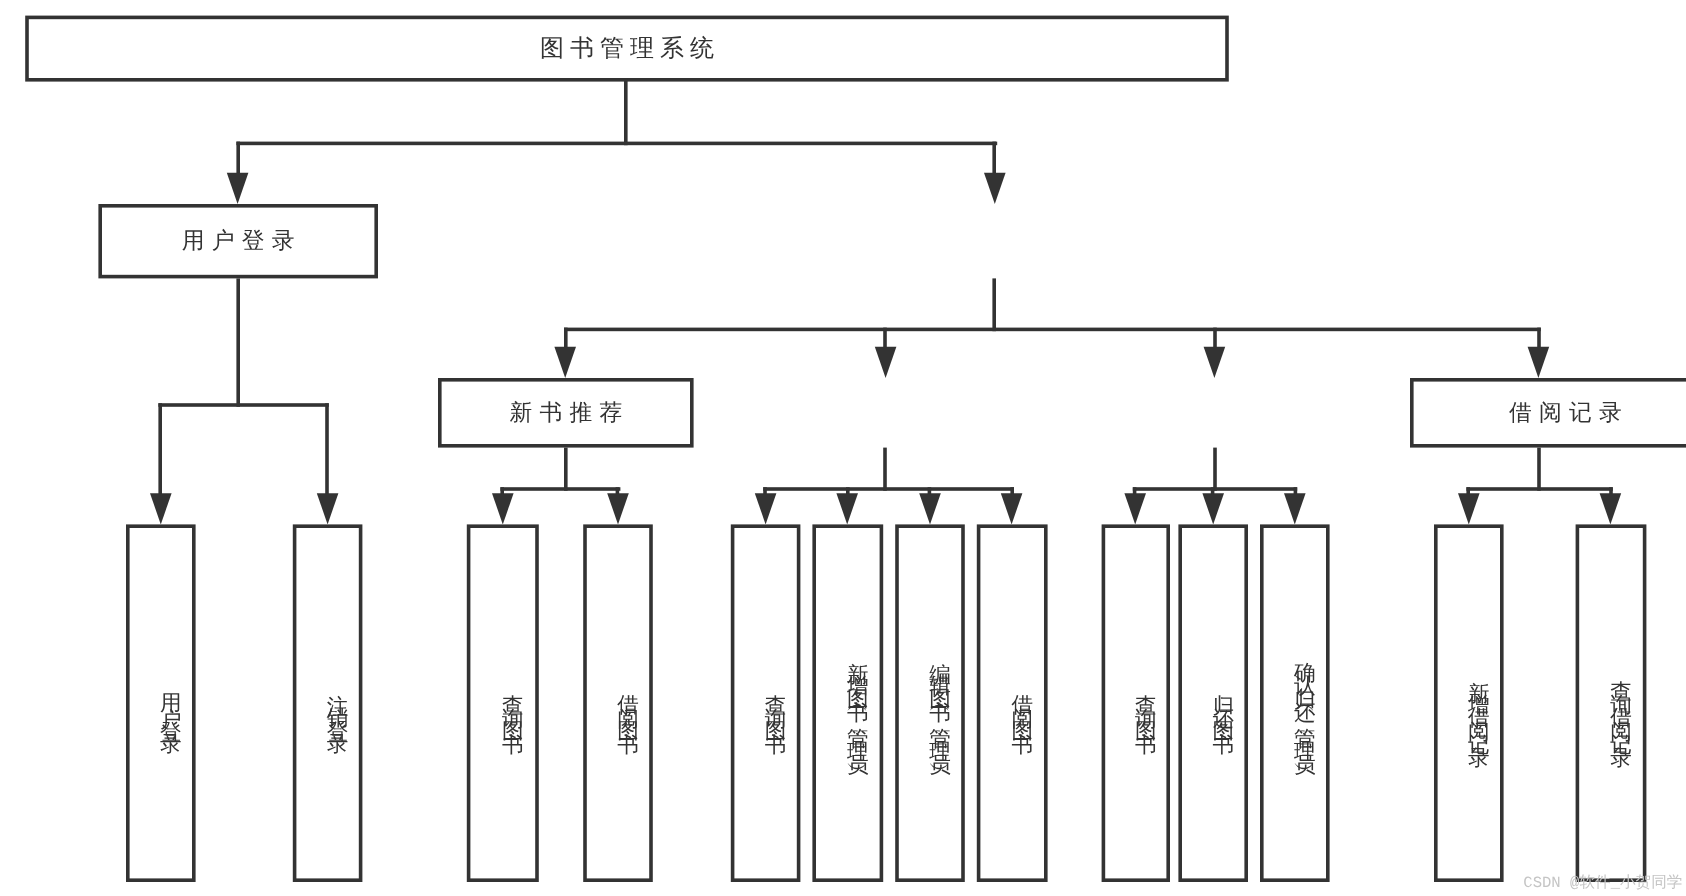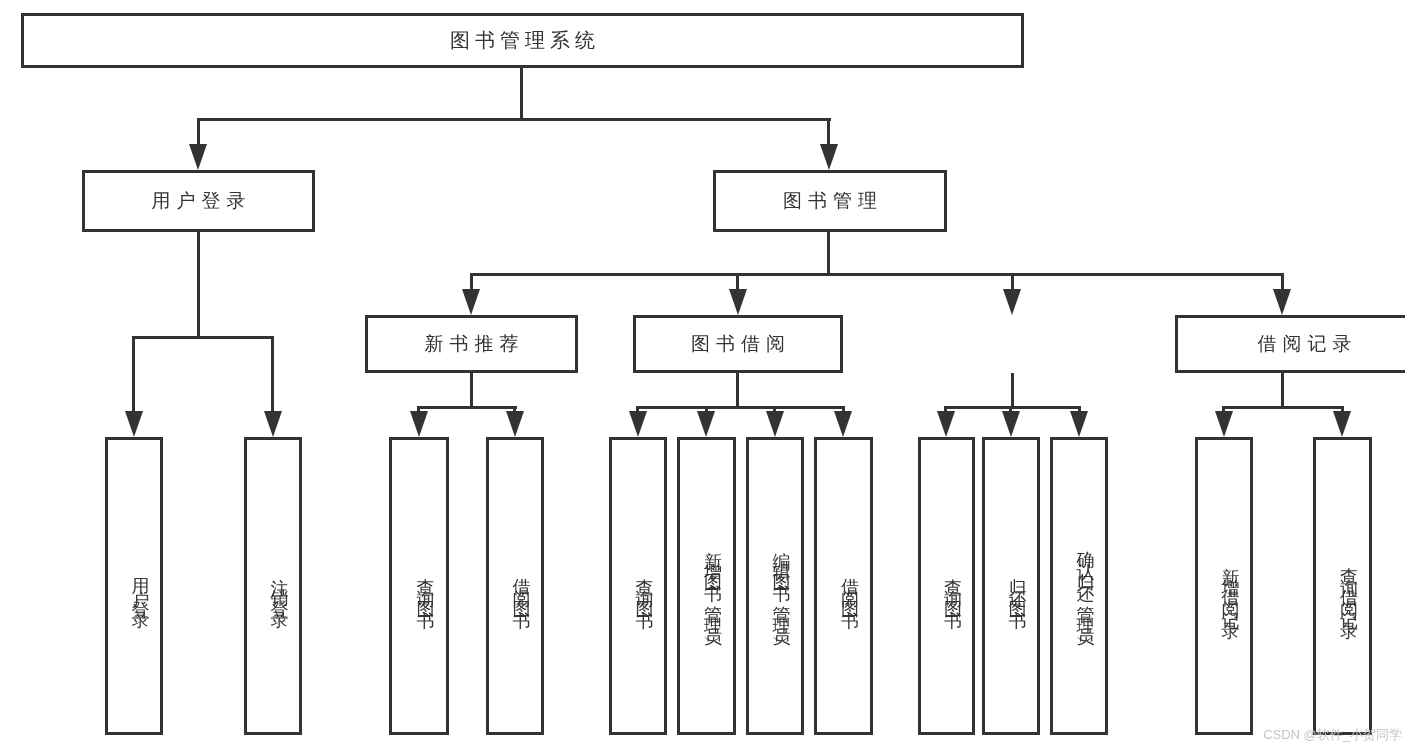--- a/index.html
+++ b/index.html
@@ -4,21 +4,21 @@
 <style>
   :root{
     --line:#333333;
     --text:#333333;
     --wm:#c5c5c5;
     --bg:#ffffff;
   }
   html,body{margin:0;padding:0;background:var(--bg);}
   .canvas{
     position:relative;width:1405px;height:747px;background:var(--bg);
-    font-family:Liberation Sans, sans-serif;color:var(--text);
+    font-family:Liberation Mono, monospace;color:var(--text);
     overflow:hidden;
   }
   .box{
     position:absolute;background:#fff;border:3px solid var(--line);box-sizing:border-box;
     display:flex;align-items:center;justify-content:center;
   }
   .box span{letter-spacing:6px;margin-right:-6px;white-space:nowrap;}
   .root-box span{font-size:20px;letter-spacing:5px;margin-right:-5px;}
   .lvl-box span{font-size:19px;}
   .leaf{
@@ -54,23 +54,20 @@
   <div class="vl" style="left:520px;top:65px;height:56px;"></div>
   <div class="hl" style="left:197px;top:118px;width:634px;"></div>
   <div class="vl" style="left:197px;top:118px;height:28px;"></div>
   <div class="vl" style="left:827px;top:118px;height:28px;"></div>
   <div class="arrow" style="left:189px;top:144px;"></div>
   <div class="arrow" style="left:820px;top:144px;"></div>
 
   <div class="box lvl-box" style="left:82px;top:170px;width:233px;height:62px;">
     <span>用户登录</span>
   </div>
-  <div class="box lvl-box" style="left:713px;top:170px;width:234px;height:62px;">
-    <span>图书管理</span>
-  </div>
 
   <div class="vl" style="left:197px;top:232px;height:107px;"></div>
   <div class="hl" style="left:132px;top:336px;width:142px;"></div>
   <div class="vl" style="left:132px;top:336px;height:77px;"></div>
   <div class="vl" style="left:271px;top:336px;height:77px;"></div>
   <div class="arrow" style="left:125px;top:411px;"></div>
   <div class="arrow" style="left:264px;top:411px;"></div>
 
   <div class="vl" style="left:827px;top:232px;height:44px;"></div>
   <div class="hl" style="left:470px;top:273px;width:814px;"></div>
@@ -78,23 +75,20 @@
   <div class="vl" style="left:736px;top:273px;height:18px;"></div>
   <div class="vl" style="left:1011px;top:273px;height:18px;"></div>
   <div class="vl" style="left:1281px;top:273px;height:18px;"></div>
   <div class="arrow" style="left:462px;top:289px;"></div>
   <div class="arrow" style="left:729px;top:289px;"></div>
   <div class="arrow" style="left:1003px;top:289px;"></div>
   <div class="arrow" style="left:1273px;top:289px;"></div>
 
   <div class="box lvl-box" style="left:365px;top:315px;width:213px;height:58px;">
     <span>新书推荐</span>
-  </div>
-  <div class="box lvl-box" style="left:633px;top:315px;width:210px;height:58px;">
-    <span>图书借阅</span>
   </div>
   <div class="box lvl-box" style="left:1175px;top:315px;width:259px;height:58px;">
     <span>借阅记录</span>
   </div>
 
   <div class="vl" style="left:470px;top:373px;height:36px;"></div>
   <div class="hl" style="left:417px;top:406px;width:100px;"></div>
   <div class="vl" style="left:417px;top:406px;height:9px;"></div>
   <div class="vl" style="left:513px;top:406px;height:9px;"></div>
   <div class="arrow" style="left:410px;top:411px;"></div>

